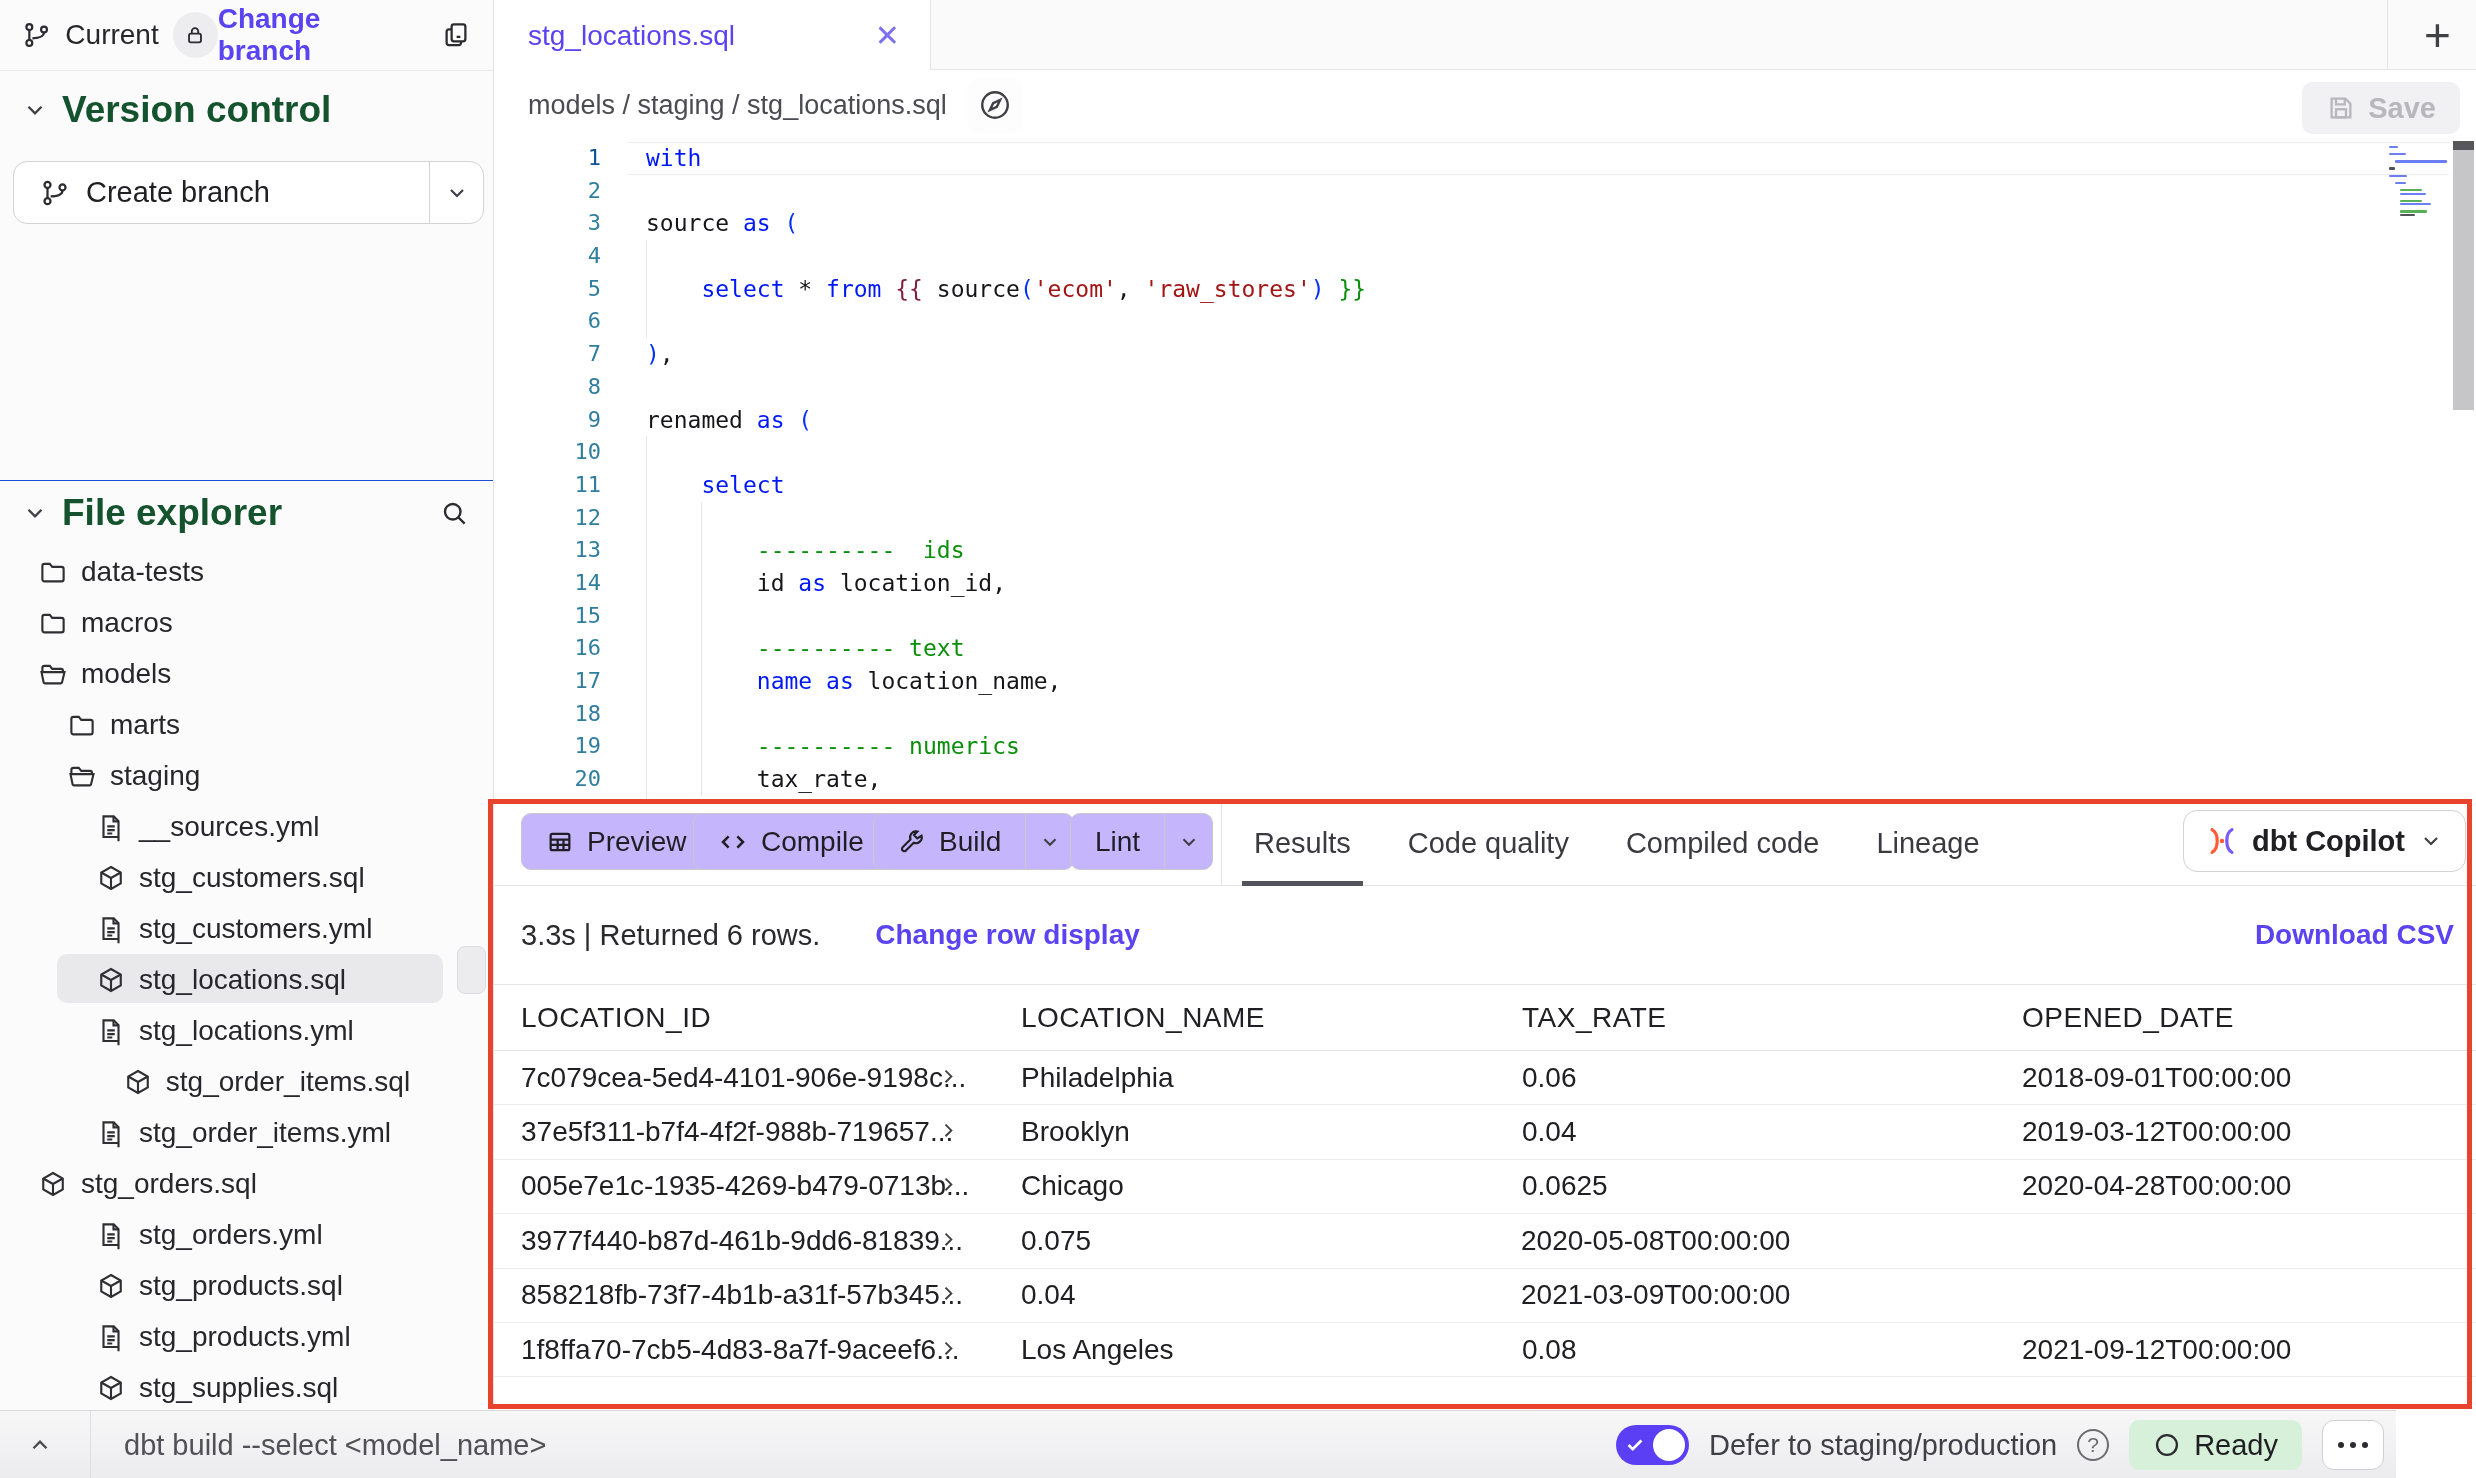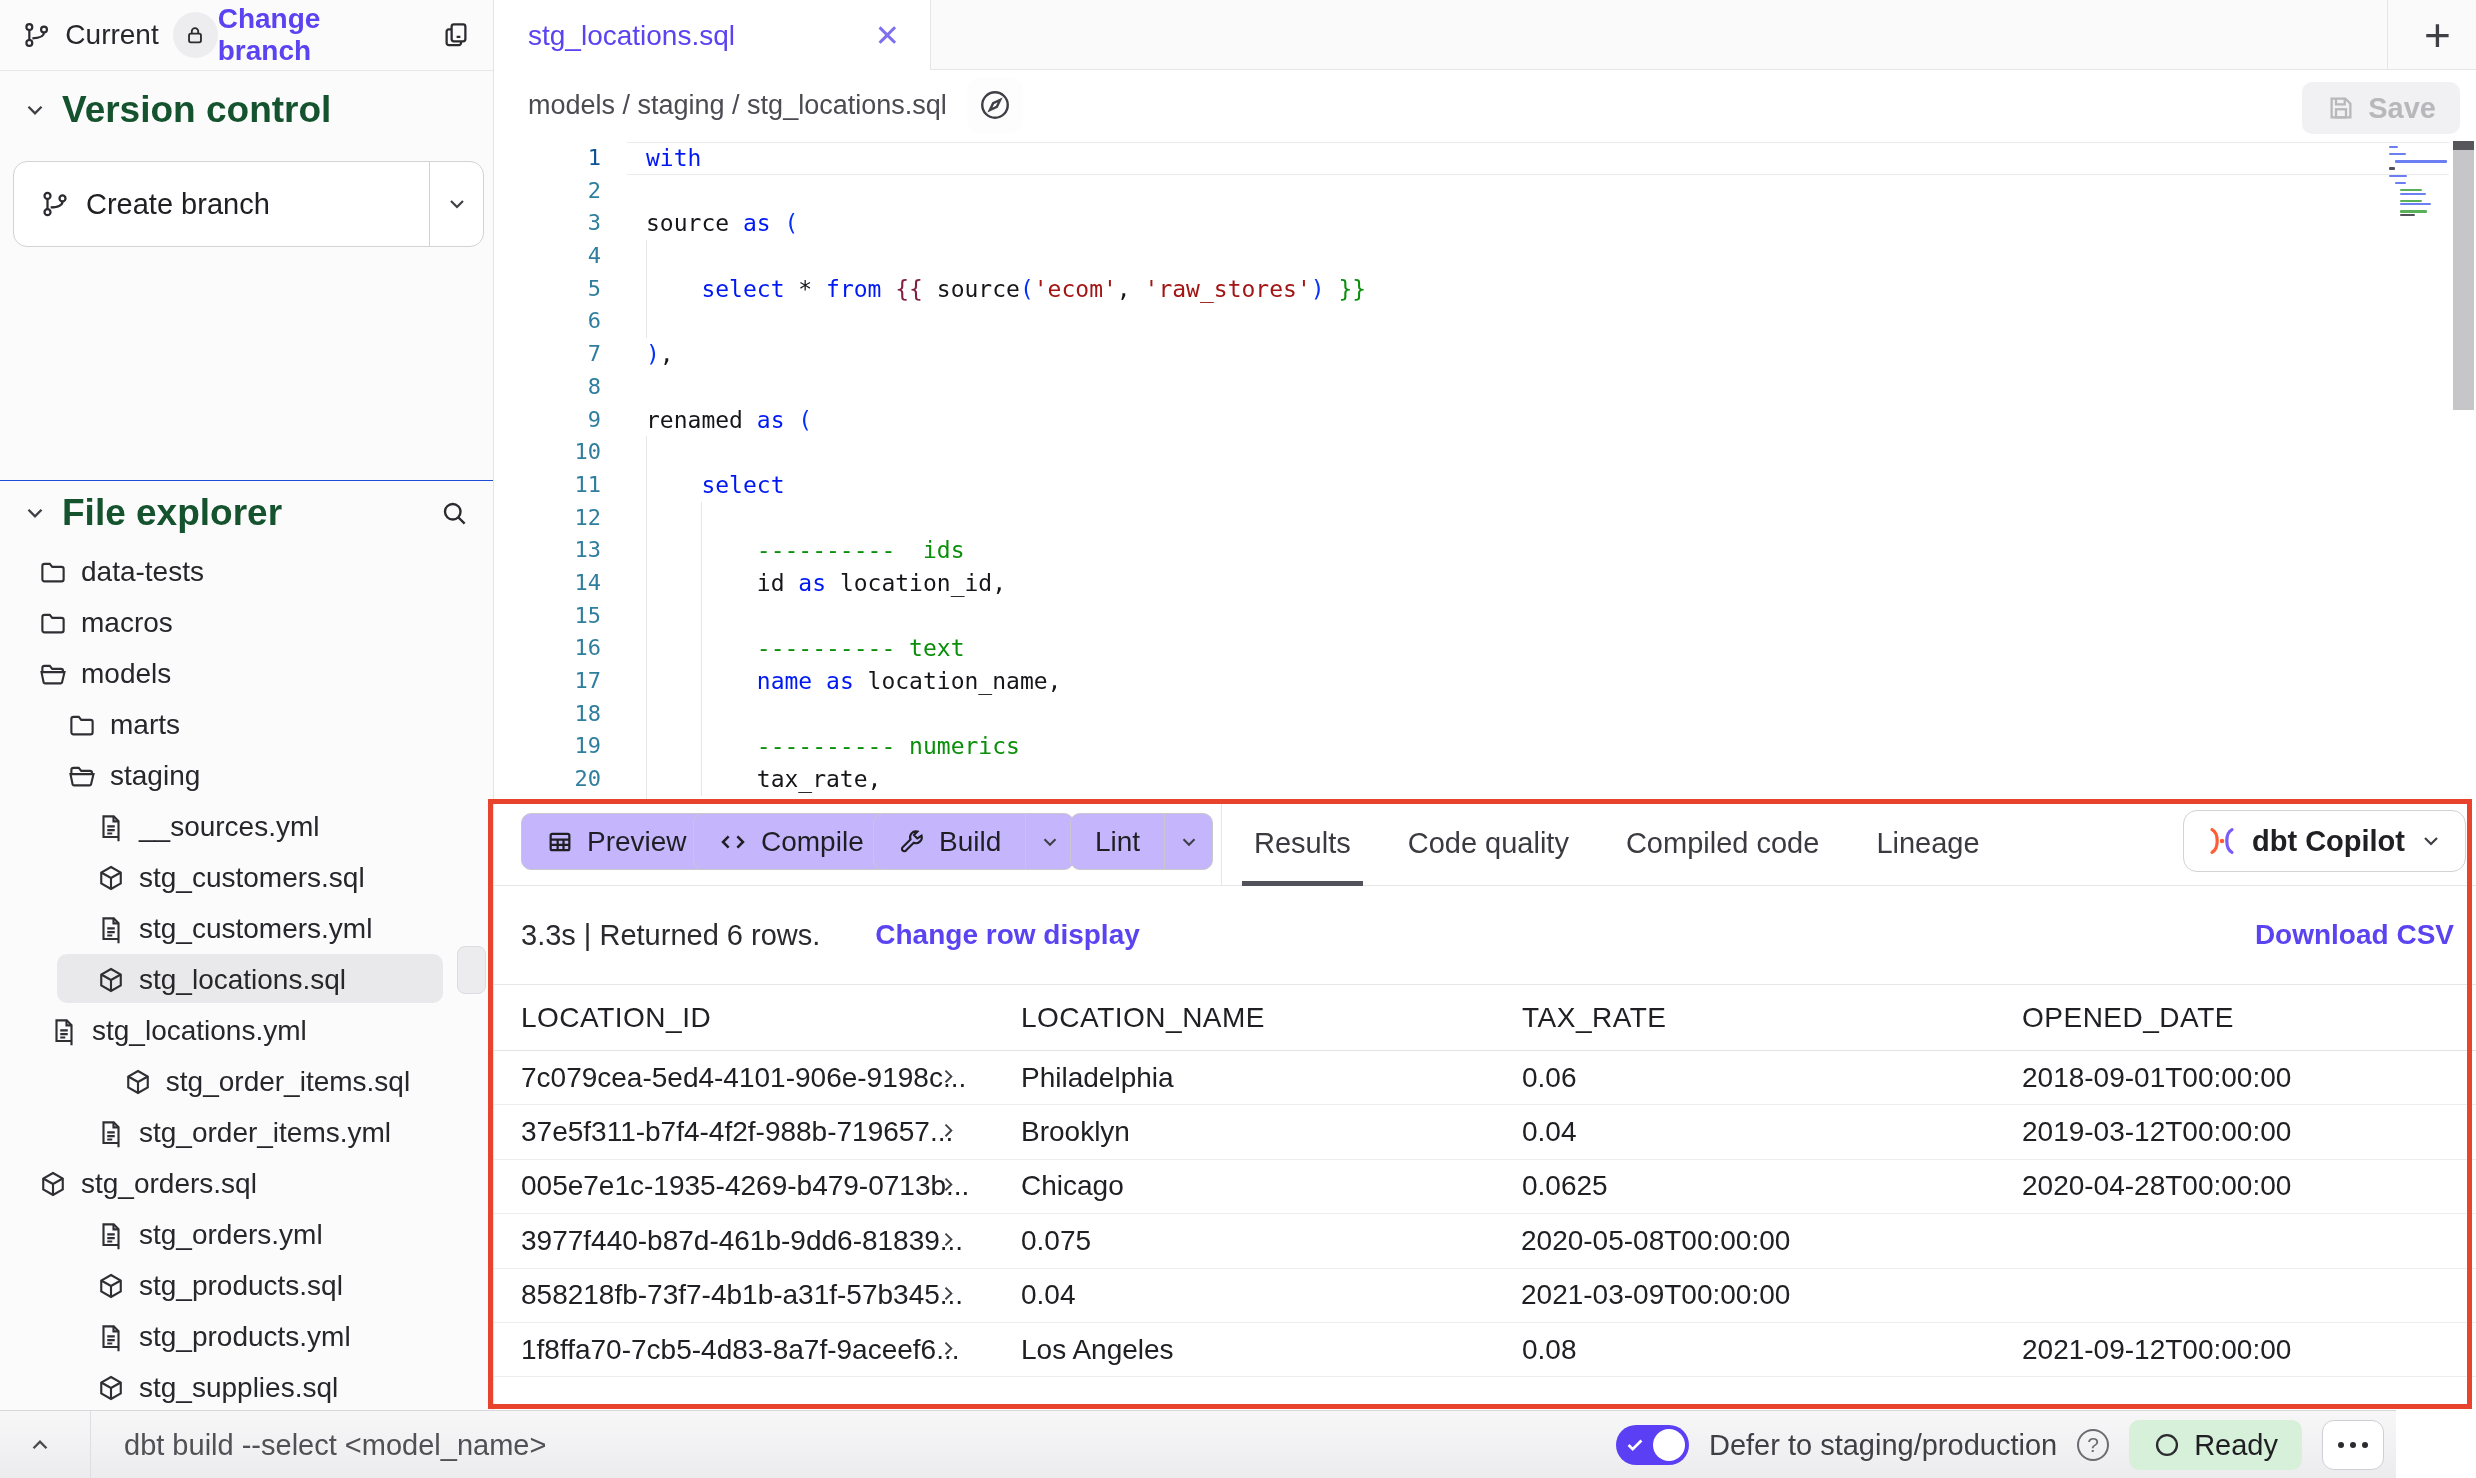--- a/index.html
+++ b/index.html
@@ -10,21 +10,21 @@
   .sidebar { position:absolute; left:0; top:0; width:494px; height:1410px; background:#fbfbfc; border-right:1px solid #e4e4e7; overflow:hidden; }
   .vc-top { position:absolute; left:0; top:0; right:0; height:71px; border-bottom:1px solid #e8e8ea; display:flex; align-items:center; padding:0 22px; }
   .vc-top .cur { font-size:28px; color:#26262b; margin-left:14px; }
   .lockbadge { width:46px; height:46px; border-radius:50%; background:#ededef; display:flex; align-items:center; justify-content:center; margin-left:14px; }
   .link { color:#5a43f0; font-weight:600; font-size:28px; text-decoration:none; cursor:pointer; }
   .vc-top .link { margin-left:auto; }
   .vc-top .copy { margin-left:24px; }
   .sec-header { display:flex; align-items:center; padding:0 24px 0 22px; height:50px; font-size:37px; font-weight:700; color:#14532d; }
   .sec-header .ttl { margin-left:14px; }
   .vc-header { position:absolute; top:85px; left:0; right:0; }
-  .create-branch { position:absolute; top:161px; left:13px; width:471px; height:86px; background:#fff; border:1px solid #d2d2d7; border-radius:14px; display:flex; align-items:center; cursor:pointer;gap:12px; }
+  .create-branch { position:absolute; top:161px; left:13px; width:471px; height:63px; background:#fff; border:1px solid #d2d2d7; border-radius:14px; display:flex; align-items:center; cursor:pointer;gap:12px; }
   .create-branch .lbl { font-size:29px; font-weight:500; color:#202024; margin-left:16px; }
   .cb-main { display:flex; align-items:center; padding-left:26px; flex:1; height:100%; }
   .cb-drop { width:54px; height:100%; border-left:1px solid #d2d2d7; display:flex; align-items:center; justify-content:center; }
   .fe-header { position:absolute; top:480px; left:0; right:0; border-top:1px solid #1d4ed8; padding-top:14px; }
   .fe-header .ttl { margin-left:14px; }
   .fe-header .spacer { flex:1; }
   .file-tree { position:absolute; top:546px; left:0; right:0; }
   .tree-row { position:relative; height:51px; display:flex; align-items:center; cursor:pointer; }
   .tree-row.sel::before { content:''; position:absolute; left:57px; width:386px; top:0; bottom:2px; background:#e9e9ec; border-radius:10px; }
   .tree-row .ticon { position:relative; width:30px; height:30px; flex:0 0 30px; }
@@ -247,21 +247,21 @@
         </div>
         <div class="tree-row sel" style="padding-left: 96px;">
           <span class="ticon">
             <svg class="ic" viewBox="0 0 24 24" fill="none" stroke="#2e2e33" stroke-width="1.7">
               <path d="M12 3.2l7.8 4.4v8.8L12 20.8l-7.8-4.4V7.6z"></path>
               <path d="M4.2 7.6L12 12l7.8-4.4M12 12v8.8"></path>
             </svg>
           </span>
           <span class="tlabel">stg_locations.sql</span>
         </div>
-        <div class="tree-row" style="padding-left: 49px;">
+        <div class="tree-row" style="padding-left: 96px;">
           <span class="ticon">
             <svg class="ic" viewBox="0 0 24 24" fill="none" stroke="#2e2e33" stroke-width="1.7">
               <path d="M6 3.5h8.2l3.8 3.9v16-3.4H6z"></path>
               <path d="M14 3.5v4h4"></path>
               <path d="M9 11.5h6M9 14.5h6M9 17.2h4"></path>
             </svg>
           </span>
           <span class="tlabel">stg_locations.yml</span>
         </div>
         <div class="tree-row" style="padding-left: 40px; justify-content: center;">

